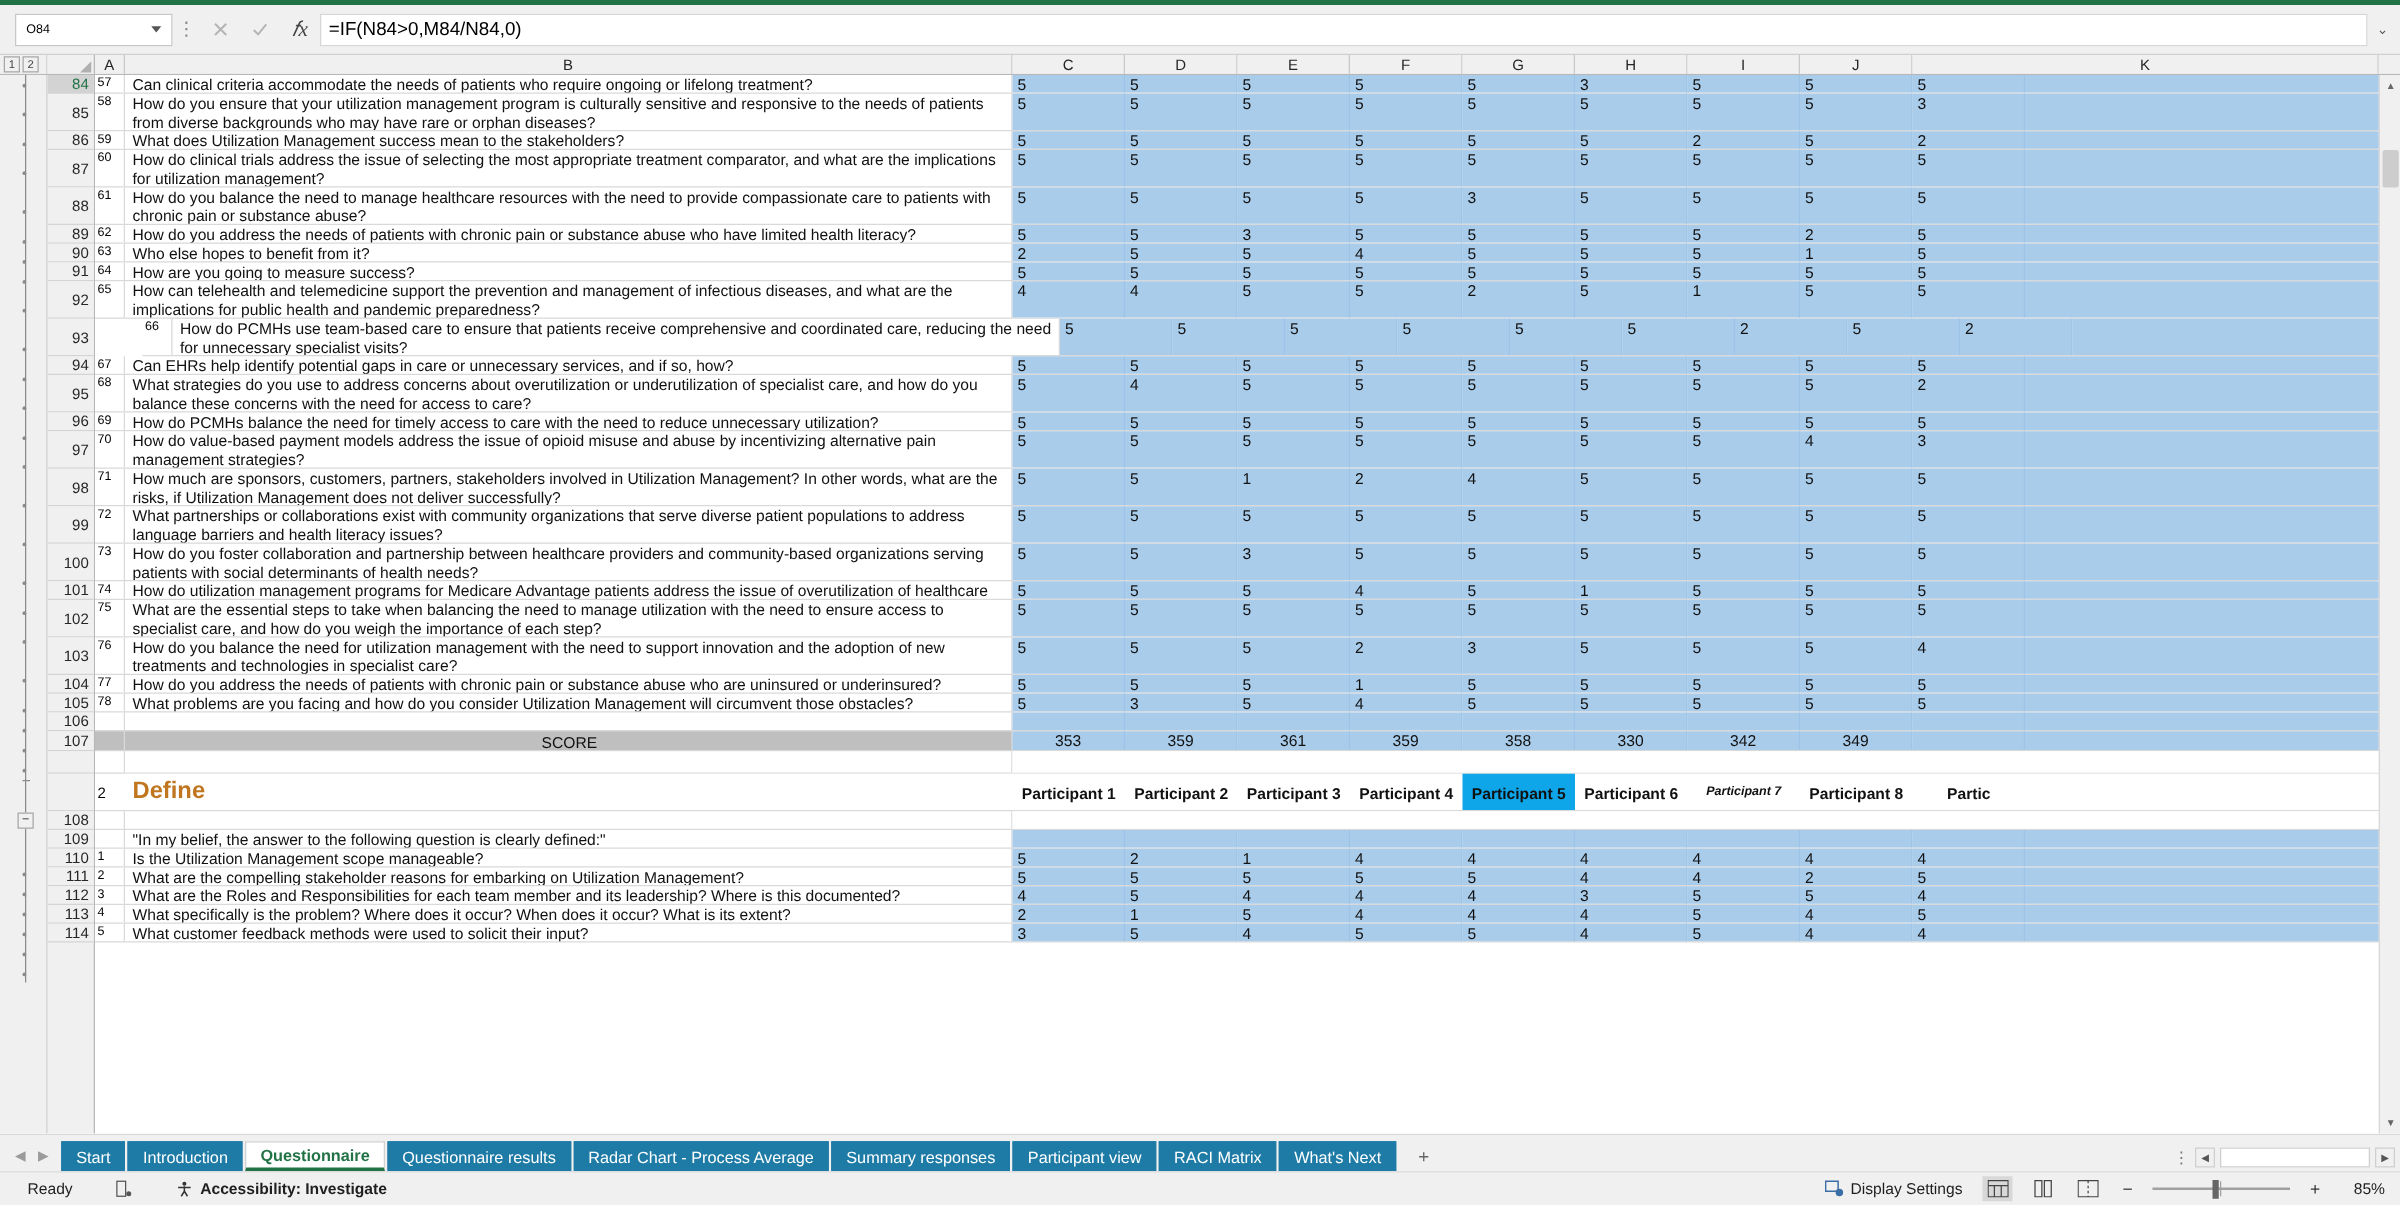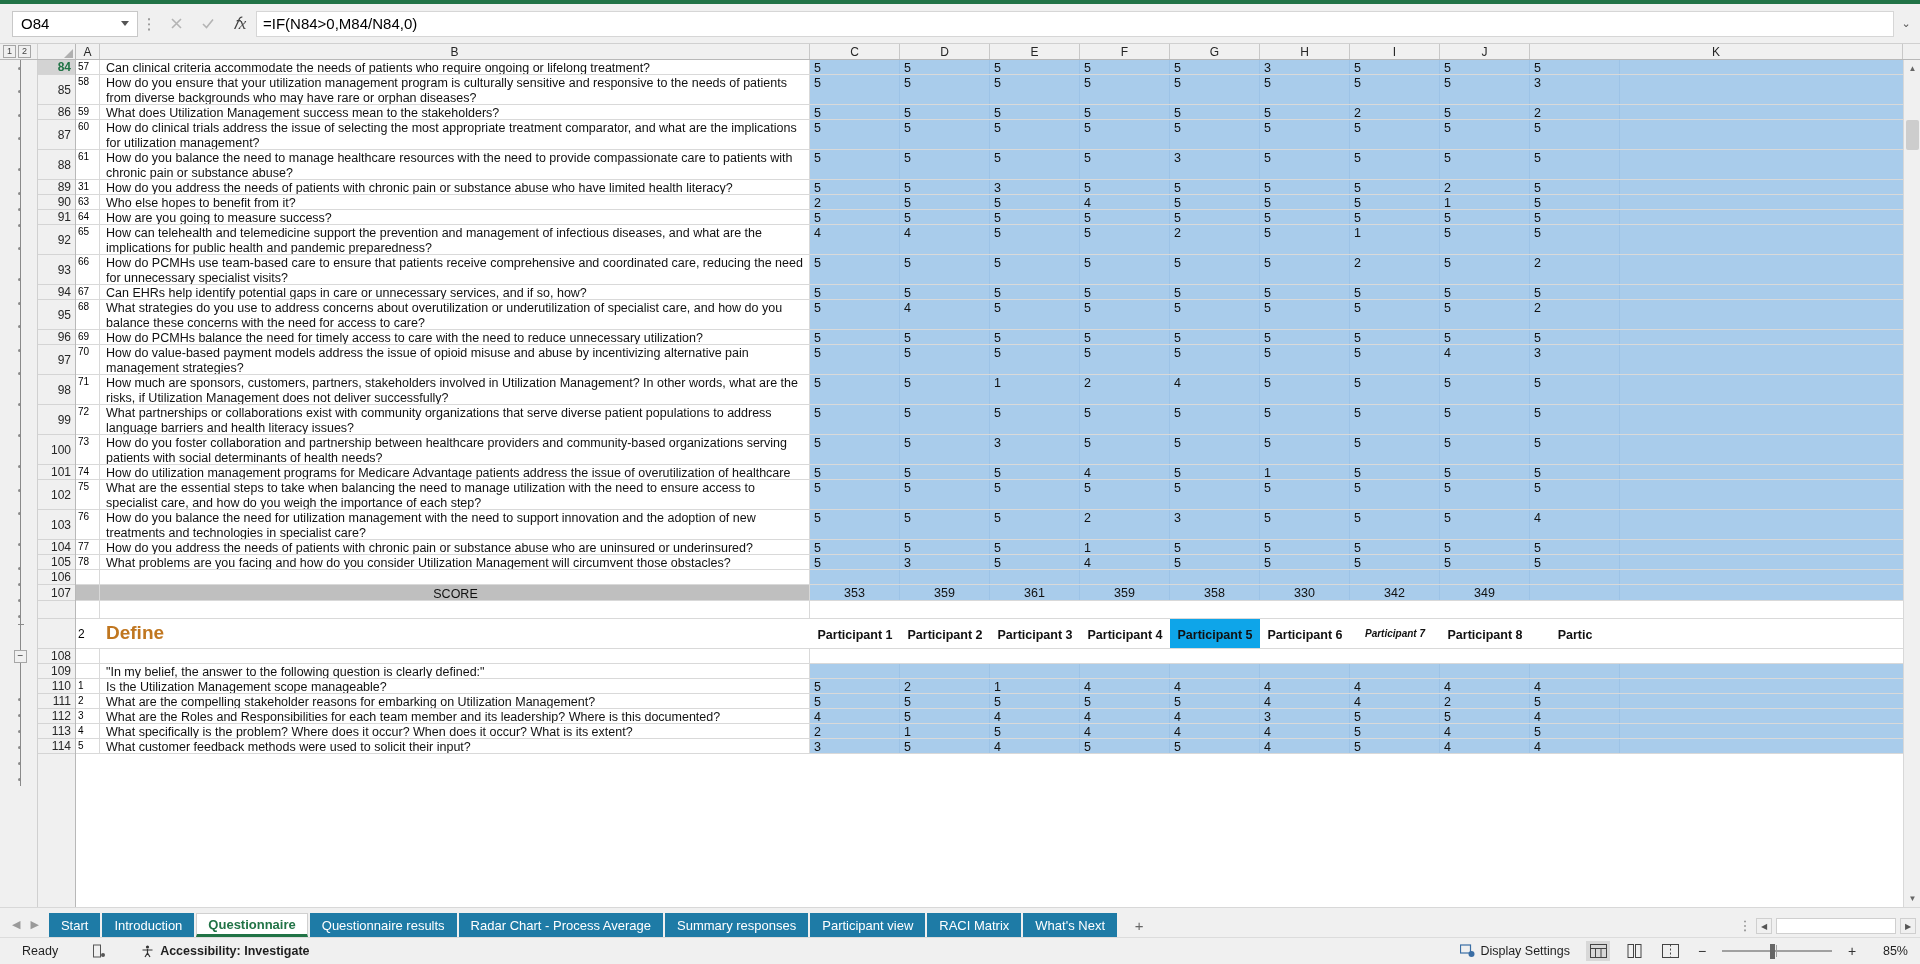--- a/index.html
+++ b/index.html
@@ -16,21 +16,21 @@
   .topstrip { height: 4px; background: #217346; flex: 0 0 4px; }
 
   
   .formulabar {
     flex: 0 0 40px; height: 40px; background: #f0f0f0;
     display: flex; align-items: center; padding: 0 4px; gap: 0;
     border-bottom: 1px solid #d0d0d0;
   }
   .namebox {
     width: 126px; height: 26px; background: #fff; border: 1px solid #c8c8c8;
-    display: flex; align-items: center; padding: 0 4px 0 8px; font-size: 15px; color: #000;
+    display: flex; align-items: center; padding: 0 4px 0 8px; font-size: 10px; color: #000;
     margin-left: 8px;
   }
   .namebox .nb-text { flex: 1; }
   .nb-caret { width: 0; height: 0; border-left: 4px solid transparent; border-right: 4px solid transparent; border-top: 5px solid #555; margin-right: 4px;}
   .fb-dots { width: 22px; text-align: center; color: #888; font-size: 15px; letter-spacing: 0; line-height: 10px;}
   .fb-btn { width: 32px; height: 26px; display: flex; align-items: center; justify-content: center; color: #b0b0b0; font-size: 17px; }
   .fb-fx { font-style: italic; font-family: "Liberation Serif", serif; color: #444; font-size: 17px; }
   .fx-input {
     flex: 1; height: 26px; background: #fff; border: 1px solid #d6d6d6;
     display: flex; align-items: center; padding: 0 6px; font-size: 15px; color: #000;
@@ -49,21 +49,21 @@
 
   
   .gridbody { flex: 1 1 auto; display: flex; position: relative; overflow: hidden; background: #fff; }
   .outline-col { width: 38px; background: #f0f0f0; border-right: 1px solid #d0d0d0; position: relative; flex: 0 0 38px;}
   .rownum-col { width: 38px; background: #f0f0f0; border-right: 1px solid #b8b8b8; flex: 0 0 38px; }
   .rn {
     display: flex; align-items: center; justify-content: flex-end;
     padding-right: 4px; font-size: 12px; color: #262626;
     border-bottom: 1px solid #d4d4d4; background: #f0f0f0;
   }
-  .rn.sel { background: #d3d3d3; color: #217346; font-weight: bold; }
+  .rn.sel { background: #d3d3d3; color: #217346; font-weight: normal; }
   .sheet { flex: 1 1 auto; position: relative; }
 
   .row { display: flex; border-bottom: 1px solid #d9d9d9; }
   .c-a { width: 24px; flex: 0 0 24px; font-size: 10px; color: #000; padding-left: 2px; padding-top:1px; border-right: 1px solid #d9d9d9; }
   .c-b { width: 710px; flex: 0 0 710px; font-size: 12.5px; color: #111; padding: 1px 4px 0 6px; line-height: 15px; border-right: 1px solid #d9d9d9; overflow: hidden; }
   .c-num { flex: 0 0 90px; width: 90px; font-size: 12.5px; color: #111; padding: 1px 0 0 4px; background: #a9cceb; border-right: 1px solid #9dc3e6;}
   .spacer-right { flex: 1 1 auto; background: #a9cceb; }
 
   
   .ogut { position: absolute; left: 0; top: 0; width: 38px; }
@@ -311,21 +311,21 @@
             <div class="c-num ">5</div>
             <div class="c-num ">5</div>
             <div class="c-num ">3</div>
             <div class="c-num ">5</div>
             <div class="c-num ">5</div>
             <div class="c-num ">5</div>
             <div class="c-num ">5</div>
             <div class="spacer-right"></div>
           </div>
           <div class="row " style="height: 15px;">
-            <div class="c-a">31</div>
+            <div class="c-a">62</div>
             <div class="c-b">How do you address the needs of patients with chronic pain or substance abuse who have limited health literacy?</div>
             <div class="c-num ">5</div>
             <div class="c-num ">5</div>
             <div class="c-num ">3</div>
             <div class="c-num ">5</div>
             <div class="c-num ">5</div>
             <div class="c-num ">5</div>
             <div class="c-num ">5</div>
             <div class="c-num ">2</div>
             <div class="c-num ">5</div>
@@ -366,21 +366,21 @@
             <div class="c-num ">4</div>
             <div class="c-num ">5</div>
             <div class="c-num ">5</div>
             <div class="c-num ">2</div>
             <div class="c-num ">5</div>
             <div class="c-num ">1</div>
             <div class="c-num ">5</div>
             <div class="c-num ">5</div>
             <div class="spacer-right"></div>
           </div>
-          <div class="row " style="height: 30px;">
+          <div class="row " style="height: 30px; margin-left: 38px;">
             <div class="c-a">66</div>
             <div class="c-b">How do PCMHs use team-based care to ensure that patients receive comprehensive and coordinated care, reducing the need for unnecessary specialist visits?</div>
             <div class="c-num ">5</div>
             <div class="c-num ">5</div>
             <div class="c-num ">5</div>
             <div class="c-num ">5</div>
             <div class="c-num ">5</div>
             <div class="c-num ">5</div>
             <div class="c-num ">2</div>
             <div class="c-num ">5</div>

